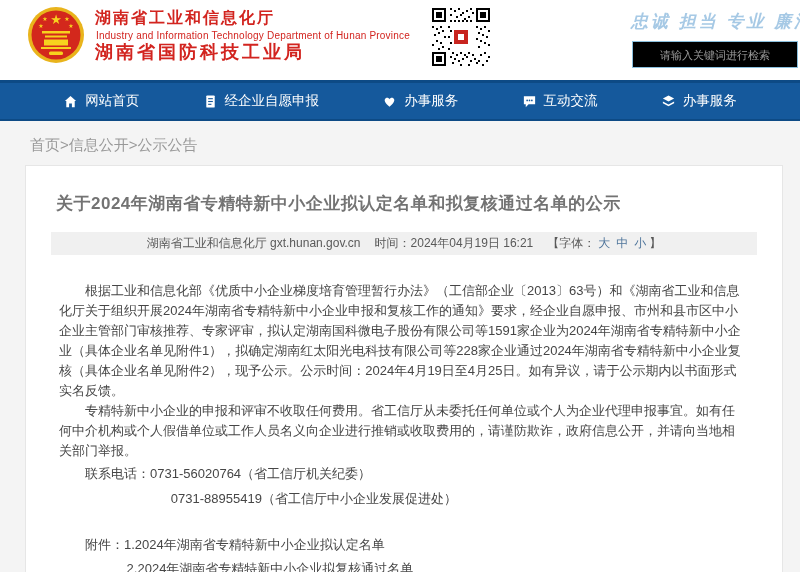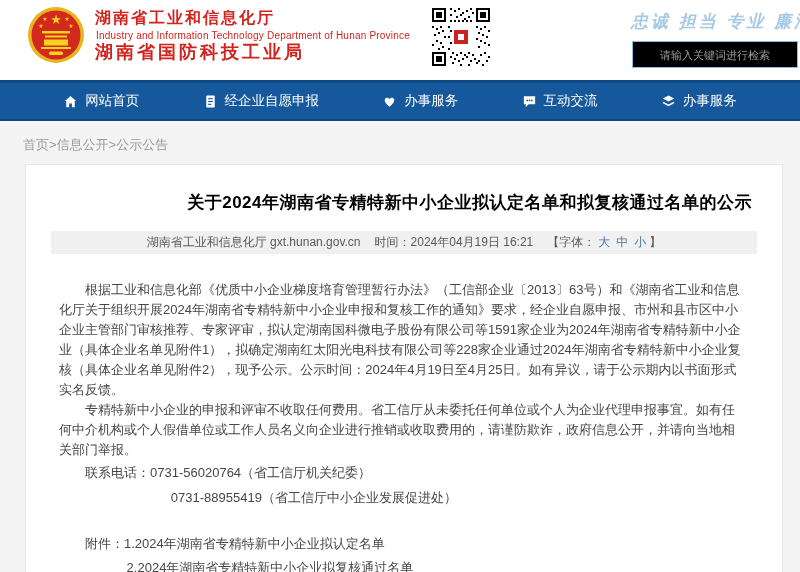--- a/index.html
+++ b/index.html
@@ -22,26 +22,26 @@
   .search-box::placeholder { color:#999; }
 
   
   .main-nav { width:800px; height:41px; background:#15599c; border-top:3px solid #0d4a85;
     border-bottom:2px solid #0d4a85; display:flex; justify-content:space-evenly; align-items:center; }
   .nav-item { display:flex; align-items:center; gap:7px; color:#ffffff; font-size:13.5px;
     cursor:pointer; text-decoration:none; }
   .nav-item svg { display:block; }
 
   
-  .breadcrumb { padding:15px 0 10px 23px; font-size:13px; color:#999; cursor:pointer; }
+  .breadcrumb { padding:15px 0 10px 30px; font-size:15px; color:#999; cursor:pointer; }
 
   
   .card { margin-left:25px; width:758px; min-height:430px; background:#ffffff;
     border:1px solid #e6e6e6; padding-top:12px; }
-  .article-title { text-align:right; font-size:17px; font-weight:bold; color:#000000;
+  .article-title { text-align:left; font-size:17px; font-weight:bold; color:#737373;
     letter-spacing:.5px; margin:14px 30px 17px; }
   .meta-bar { margin:0 25px; height:23px; background:#f0f0f0; font-size:12px; color:#595959;
     display:flex; justify-content:center; align-items:center; white-space:nowrap; }
   .meta-bar .sep { display:inline-block; width:14px; }
   .font-size-link { color:#4f759b; cursor:pointer; margin:0 3px; }
 
   .article-body { padding:26px 36px 0 33px; font-size:13px; color:#464646; line-height:20px; }
   .para { text-indent:2em; }
   .contact { line-height:25px; }
   .contact-line1 { text-indent:2em; }

